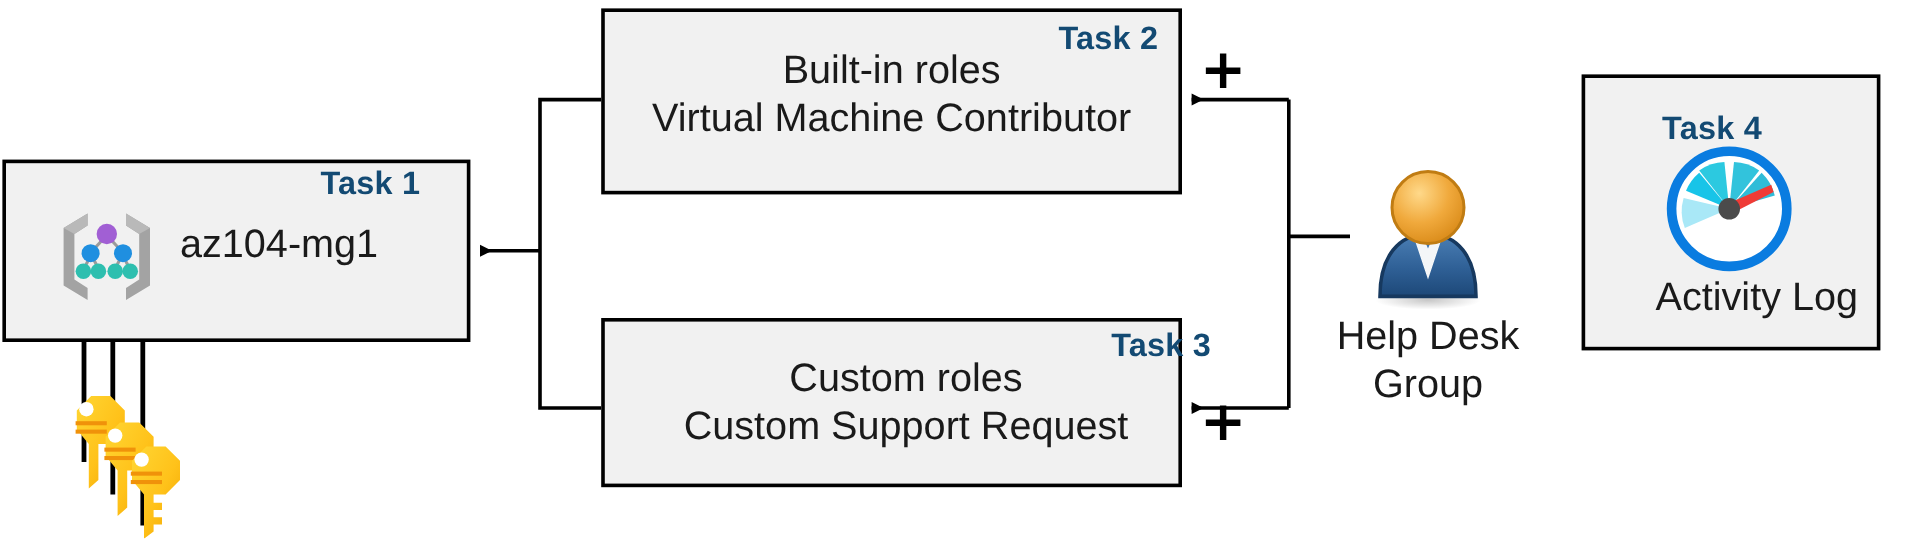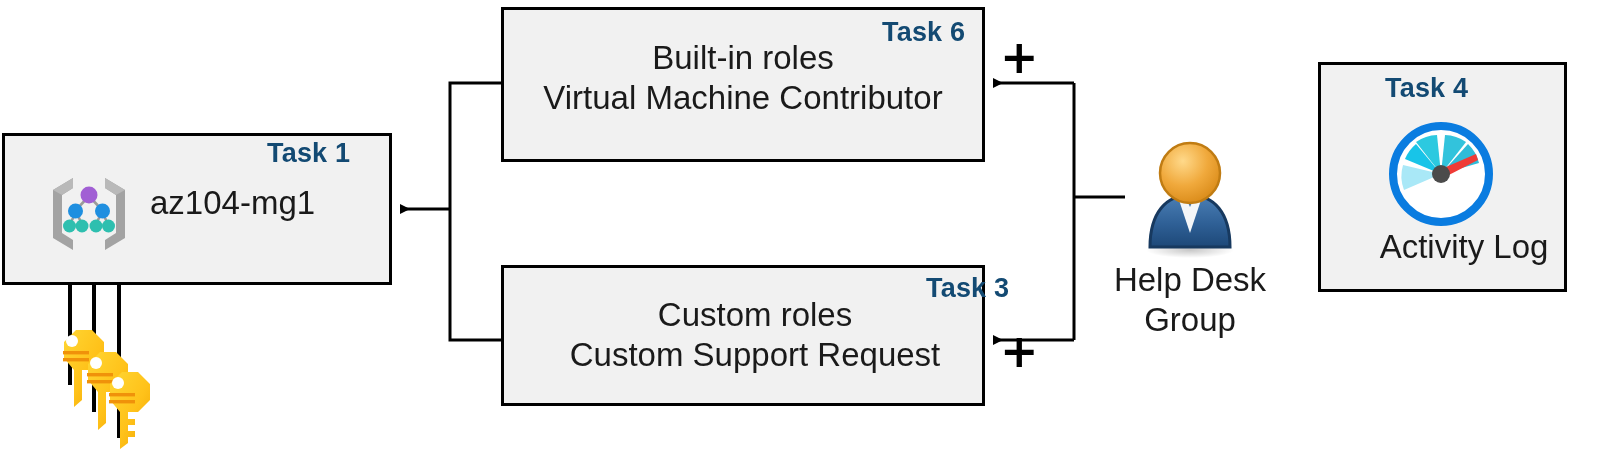--- a/index.html
+++ b/index.html
@@ -48,21 +48,21 @@
   
   #task2-box { left: 501px; top: 7px; width: 484px; height: 155px; }
   #task2-label { left: 882px; top: 17px; }
   #task2-text { left: 505px; top: 38px; width: 476px; }
   
   #task3-box { left: 501px; top: 265px; width: 484px; height: 141px; }
   #task3-label { left: 882px; top: 273px; margin-left: 44px; }
   #task3-text { left: 505px; top: 295px; width: 476px; padding-left: 12px; }
   
   #task4-box { left: 1318px; top: 62px; width: 249px; height: 230px; }
-  #task4-label { left: 1385px; top: 73px; }
+  #task4-label { left: 1385px; top: 92px; }
   #gauge-icon { position: absolute; left: 1375px; top: 118px; width: 133px; height: 112px; }
   #task4-text { left: 1318px; top: 227px; width: 292px; }
   
   #user-icon { position: absolute; left: 1128px; top: 137px; width: 124px; height: 124px; }
   #user-label {
     position: absolute;
     left: 1068px; top: 260px; width: 244px;
     text-align: center;
     font-size: 33px;
     line-height: 1.22;
@@ -142,21 +142,21 @@
     <circle cx="46" cy="27" r="8.5" fill="#a15fd4"></circle>
     <circle cx="32.5" cy="43" r="7.5" fill="#1f8fe0"></circle>
     <circle cx="59.5" cy="43" r="7.5" fill="#1f8fe0"></circle>
     <circle cx="26.5" cy="58" r="6.5" fill="#2ebfaf"></circle>
     <circle cx="39" cy="58" r="6.5" fill="#2ebfaf"></circle>
     <circle cx="53" cy="58" r="6.5" fill="#2ebfaf"></circle>
     <circle cx="65.5" cy="58" r="6.5" fill="#2ebfaf"></circle>
   </svg>
 
   <div class="box" id="task2-box"></div>
-  <div class="task-label" id="task2-label">Task 6</div>
+  <div class="task-label" id="task2-label">Task 2</div>
   <div class="box-text" id="task2-text">Built-in roles
 Virtual Machine Contributor</div>
 
   <div class="box" id="task3-box"></div>
   <div class="task-label" id="task3-label">Task 3</div>
   <div class="box-text" id="task3-text">Custom roles
 Custom Support Request</div>
 
   <div class="plus" id="plus-top">+</div>
   <div class="plus" id="plus-bottom">+</div>

